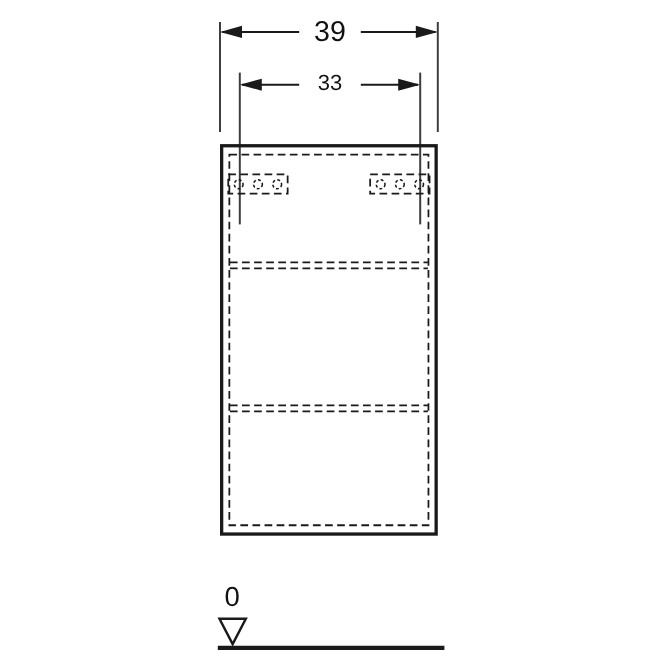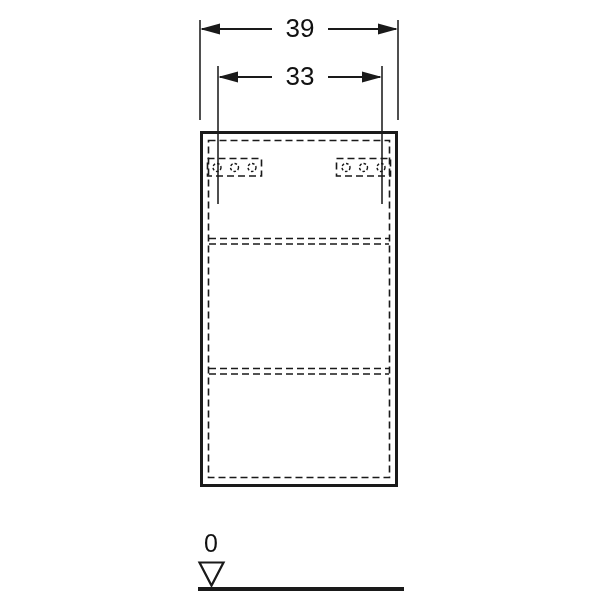--- a/index.html
+++ b/index.html
@@ -32,21 +32,21 @@
 
   .lbl {
     position: absolute;
     color: #111;
     text-align: center;
     background: var(--bg);
     line-height: 30px;
     height: 30px;
   }
   .lbl-39 { left: 272px; top: 13px;  width: 56px; font-size: 26px; }
-  .lbl-33 { left: 272px; top: 61px;  width: 56px; font-size: 26px; }
+  .lbl-33 { left: 272px; top: 61px;  width: 56px; font-size: 20px; }
   .lbl-0  { left: 197px; top: 528px; width: 28px; font-size: 25px; }
 </style>
 </head>
 <body>
 
 <div class="canvas">
 
   <svg width="600" height="600" viewBox="0 0 600 600">
 
     <g>

